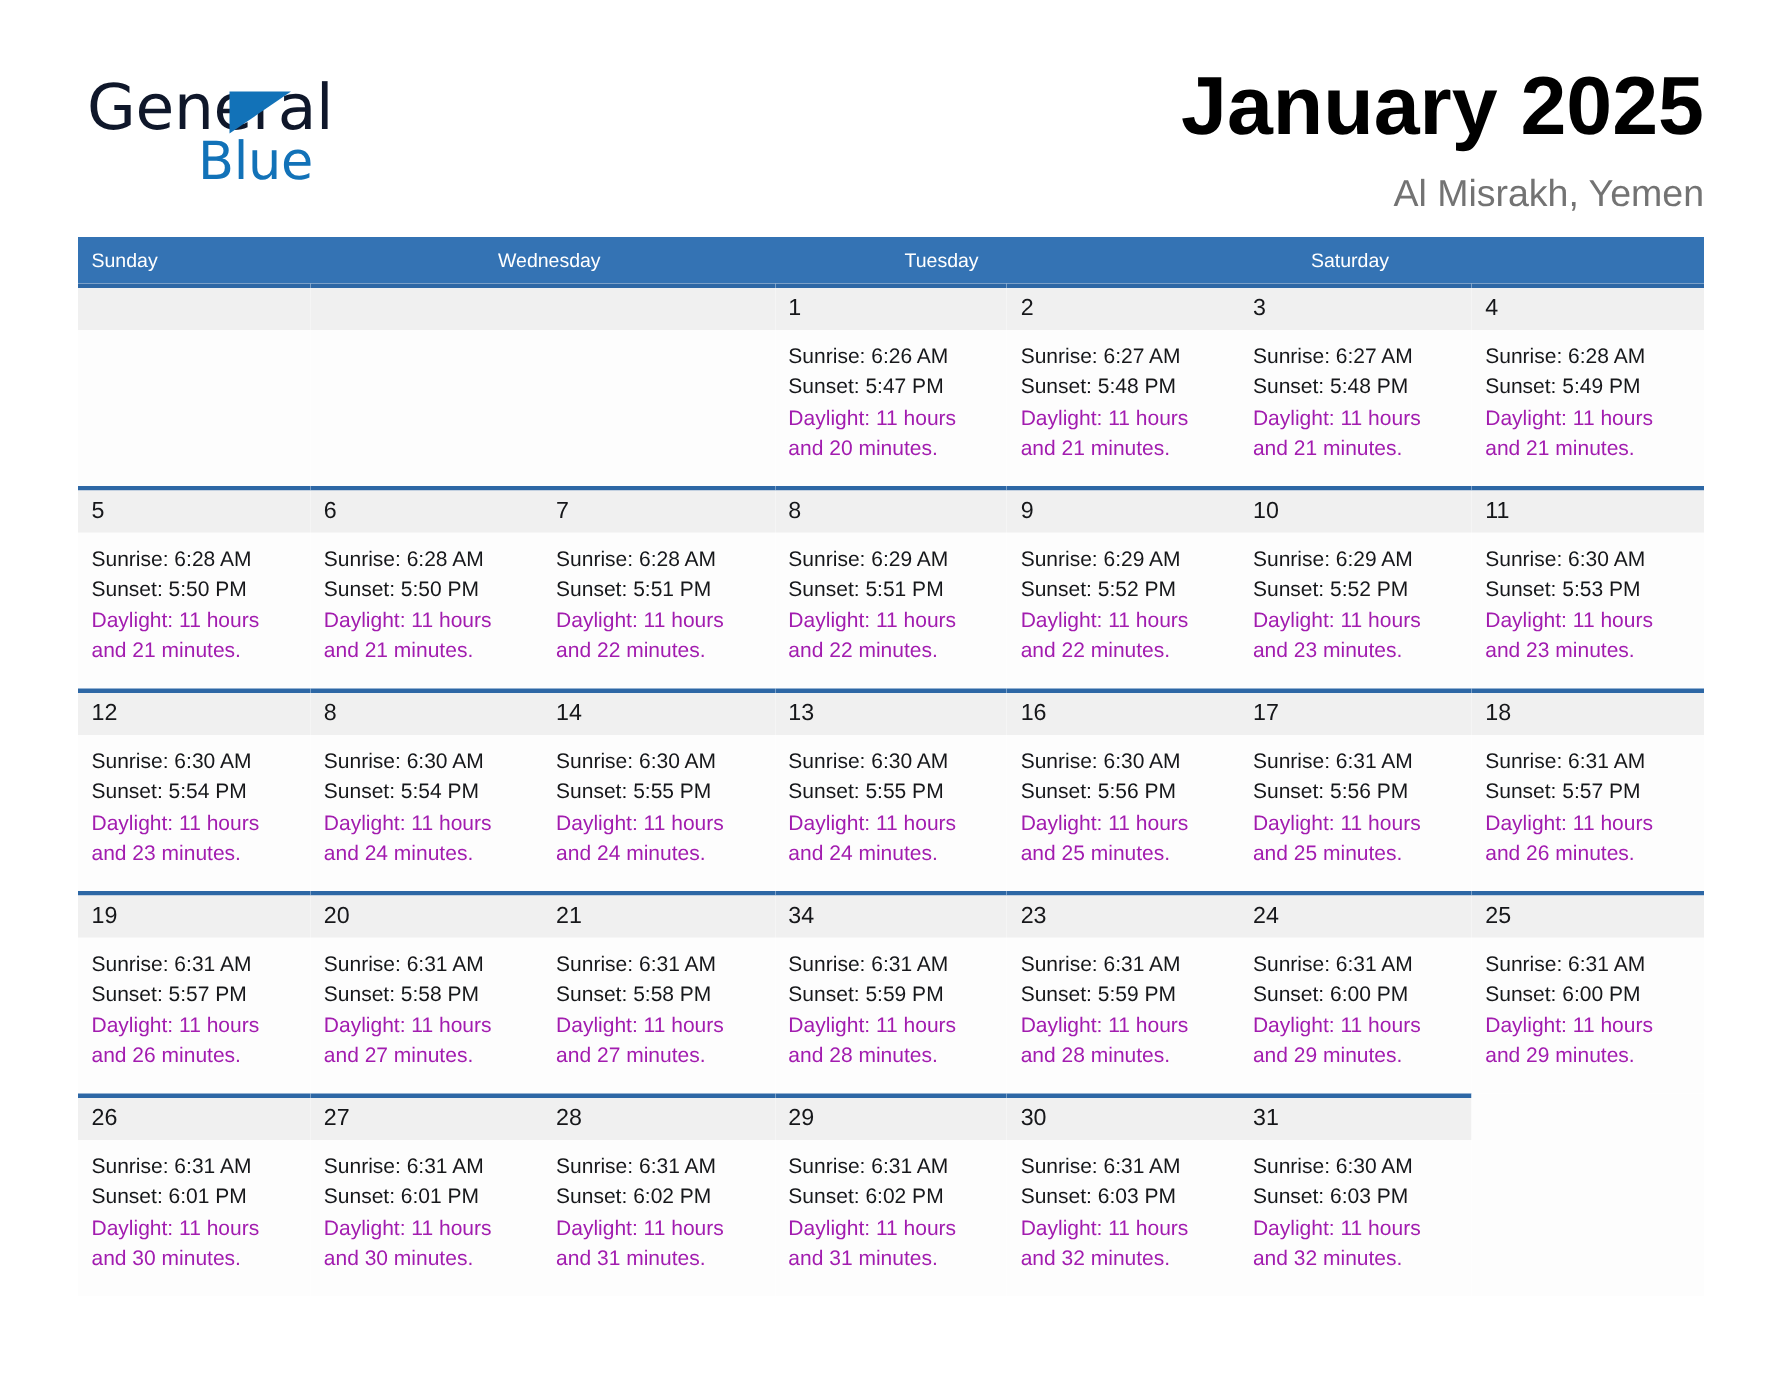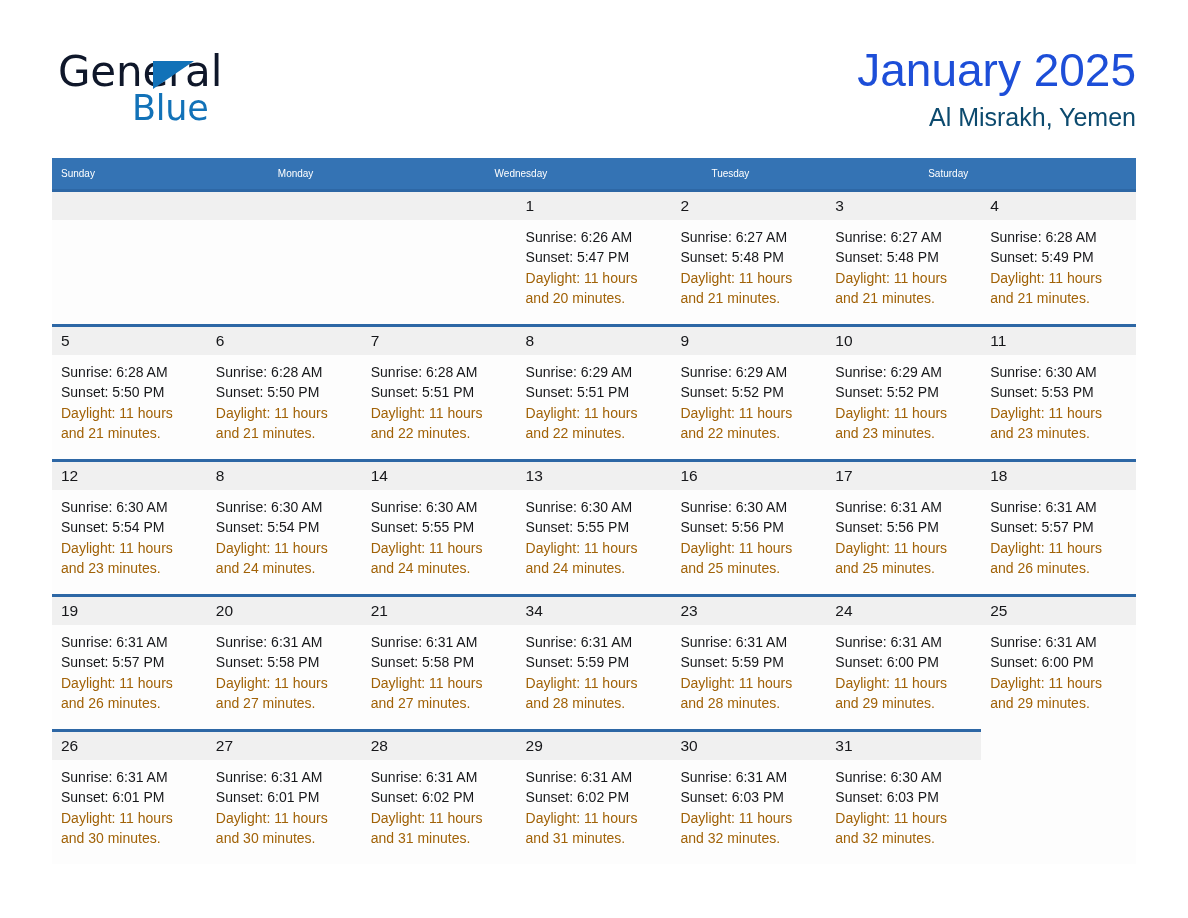--- a/index.html
+++ b/index.html
@@ -67,51 +67,51 @@
     font-weight: 400;
     text-align: center;
   }
   .title-block {
     position: absolute;
     right: 0;
     top: 0;
     text-align: right;
   }
   .cal-title {
-    font-size: 46px;
+    font-size: 55px;
     line-height: 52px;
-    color: #1d4ed8;
-    font-weight: 400;
+    color: #000000;
+    font-weight: 700;
     white-space: nowrap;
   }
   .cal-subtitle {
     font-size: 25px;
     line-height: 34px;
-    color: #0c4a6e;
+    color: #737373;
     font-weight: 400;
     white-space: nowrap;
-    margin-top: 4px;
+    margin-top: 16px;
   }
 
   
   .calendar {
     position: absolute;
     left: 52px;
     top: 158px;
     width: 1084px;
   }
   .weekdays {
     display: flex;
     background: #3473b4;
     height: 31px;
   }
   .weekday {
     flex: 1 1 0;
     color: #ffffff;
-    font-size: 10px;
+    font-size: 13px;
     line-height: 31px;
     padding-left: 9px;
     box-sizing: border-box;
     white-space: nowrap;
     overflow: hidden;
   }
   .week {
     display: flex;
     height: 135px;
   }
@@ -159,21 +159,21 @@
   }
   .cell-line {
     font-size: 14px;
     line-height: 20.3px;
     color: #16171a;
     white-space: nowrap;
   }
   .cell-daylight {
     font-size: 14px;
     line-height: 20.3px;
-    color: #a16207;
+    color: #a21caf;
   }
 </style>
 </head>
 <body>
 
 <div class="page">
 
   <div class="masthead">
 
     <div class="brand">
@@ -186,21 +186,20 @@
       <div class="cal-title">January 2025</div>
       <div class="cal-subtitle">Al Misrakh, Yemen</div>
     </div>
 
   </div>
 
   <div class="calendar">
 
     <div class="weekdays">
       <div class="weekday">Sunday</div>
-      <div class="weekday">Monday</div>
       <div class="weekday">Wednesday</div>
       <div class="weekday">Tuesday</div>
       <div class="weekday">Saturday</div>
     </div>
 
     <div id="weeks-root">
         <div class="week">
           <div class="cell empty">
             <div class="rule"></div>
             <div class="daynum-band"></div>

